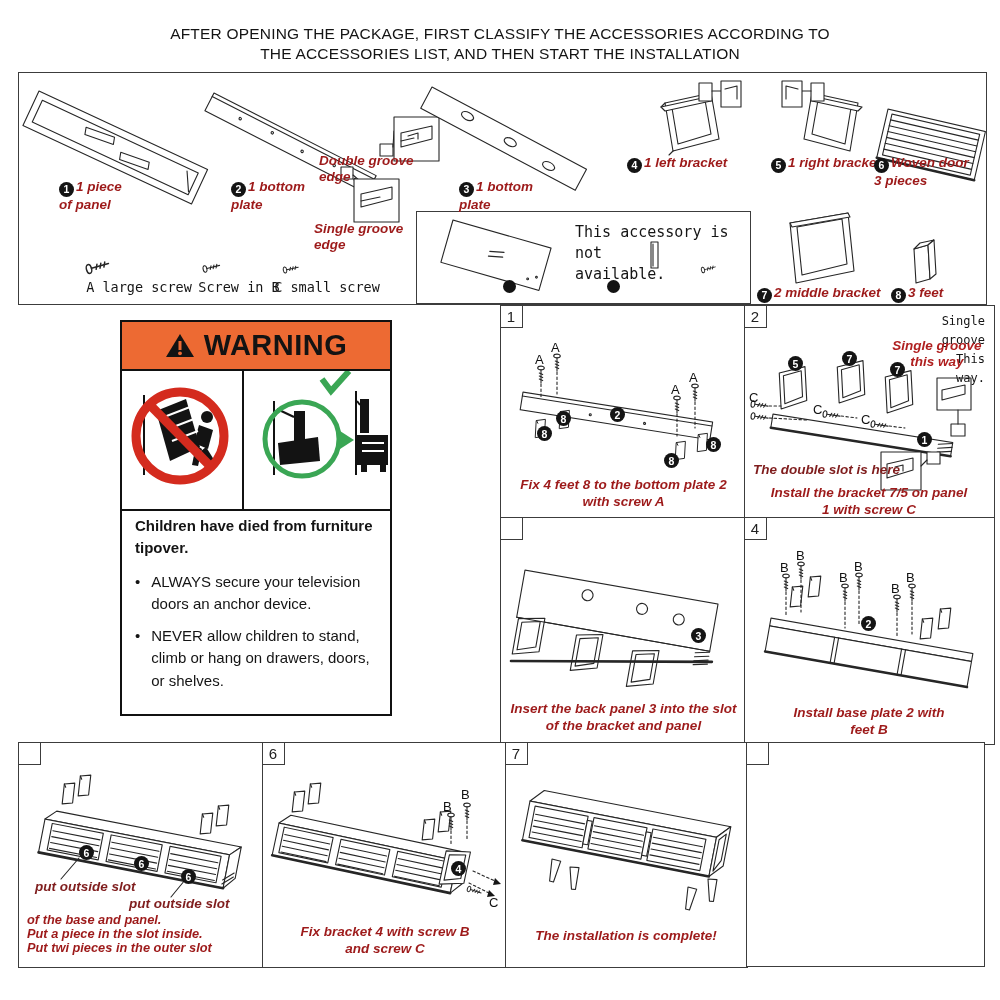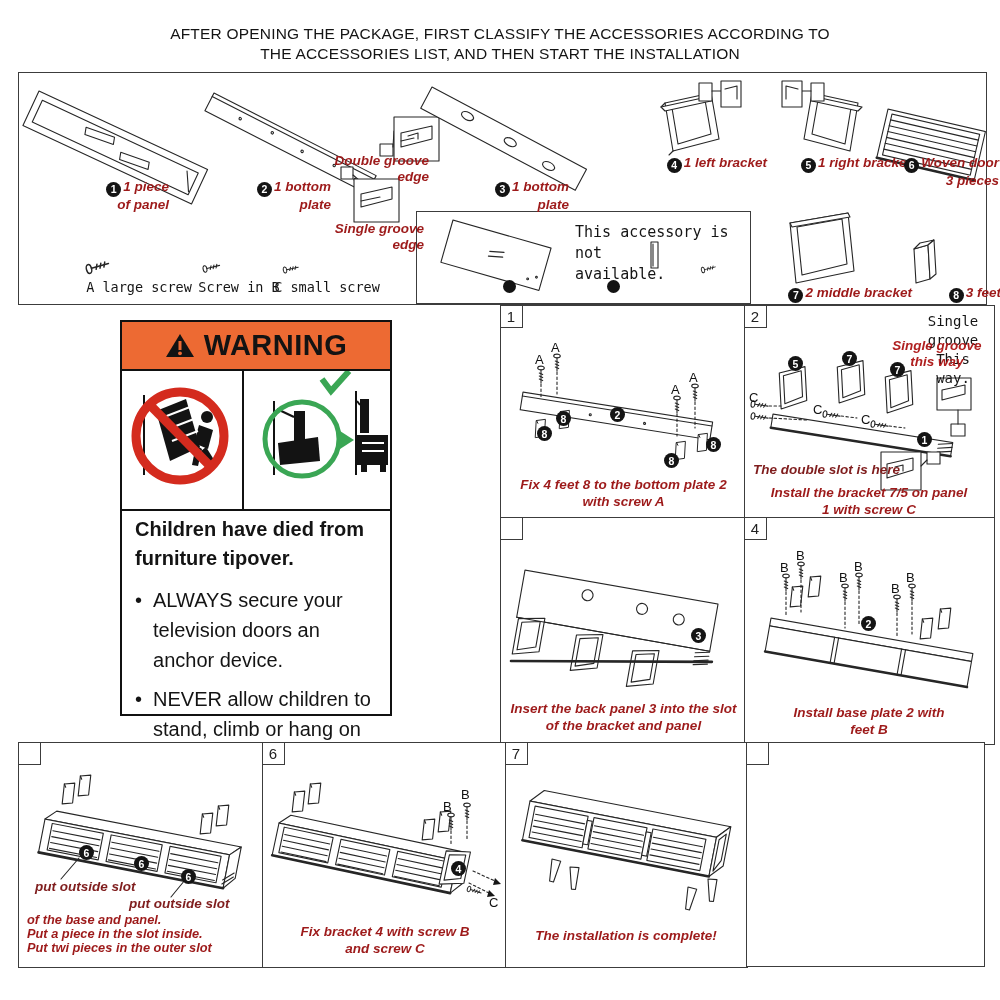--- a/index.html
+++ b/index.html
@@ -2,43 +2,43 @@
 <html><head>
 <meta charset="utf-8">
 <style>
   html,body{margin:0;padding:0;background:#fff}
   #root{position:relative;width:1000px;height:1000px;background:#fff;font-family:"Liberation Sans",sans-serif;color:#141414;overflow:hidden}
   .box{position:absolute;border:1.5px solid #3c3c3c;background:#fff}
   .numbox{position:absolute;left:-1.5px;top:-1.5px;width:21px;height:21px;border:1.5px solid #3c3c3c;background:#fff;display:flex;align-items:center;justify-content:center;font-size:15px;color:#222;z-index:5}
   .title{position:absolute;top:24px;left:0;width:100%;text-align:center;font-weight:normal;font-size:15.5px;line-height:20px;letter-spacing:.2px}
   .cap{position:absolute;color:#9d1a1a;font-weight:bold;font-style:italic;font-size:13.5px;line-height:17px;text-align:center;z-index:4}
   .cap5{position:absolute;color:#9d1a1a;font-weight:bold;font-style:italic;font-size:12.8px;line-height:14px;text-align:left;z-index:4}
-  .plabel{position:absolute;color:#9d1a1a;font-weight:bold;font-style:italic;font-size:13.5px;line-height:16px;text-align:right;z-index:4;white-space:nowrap}
+  .plabel{position:absolute;color:#9d1a1a;font-weight:bold;font-style:italic;font-size:13.5px;line-height:16px;text-align:left;z-index:4;white-space:nowrap}
   .circ{width:15px;height:15px;border-radius:50%;background:#141414;color:#fff;font:bold 10.5px "Liberation Sans",sans-serif;display:inline-flex;align-items:center;justify-content:center;font-style:normal;vertical-align:-2px;margin-right:2px}
   .circa{position:absolute;width:15px;height:15px;border-radius:50%;background:#141414;color:#fff;font:bold 10.5px "Liberation Sans",sans-serif;display:flex;align-items:center;justify-content:center;z-index:3}
   .lt{position:absolute;font-size:13px;color:#111;z-index:3}
   svg.art{position:absolute;overflow:visible}
   .art line,.art polyline,.art polygon,.art rect,.art circle,.art ellipse,.art path{stroke:#262626;stroke-width:1.1;fill:none;stroke-linejoin:round;stroke-linecap:round}
   .art .f{fill:#fff}
   .art .k{fill:#161616;stroke:none}
   .art .d{stroke-dasharray:2.5 2.5}
   .art .t{stroke-width:2.6}
   
   .warn{position:absolute;left:120px;top:320px;width:268px;height:392px;border:2px solid #111;background:#fff}
   .warn-head{height:47px;background:#ED6A33;border-bottom:2px solid #111;display:flex;align-items:center;justify-content:center;gap:9px}
   .warn-head-text{font-weight:bold;font-size:29px;letter-spacing:.5px;color:#131313}
   .warn-pics{height:138px;border-bottom:2px solid #111;display:flex}
   .warn-pic-l{width:120px;border-right:2px solid #111;position:relative}
   .warn-pic-r{flex:1;position:relative}
-  .warn-body{padding:0 13px;font-size:20px;line-height:1.5}
+  .warn-body{padding:0 13px;font-size:15px;line-height:1.5}
   .warn-heading{font-weight:bold;margin:4px 0 12px;line-height:1.45}
   .warn-bullet{display:flex;gap:11px;margin-bottom:9px}
   .warn-bullet .dot{flex:0 0 auto}
   
-  .note-black{position:absolute;font-family:"DejaVu Sans Mono","Liberation Mono",monospace;font-size:14px;line-height:19px;text-align:center;color:#151515;z-index:2}
+  .note-black{position:absolute;font-family:"DejaVu Sans Mono","Liberation Mono",monospace;font-size:12px;line-height:19px;text-align:right;color:#151515;z-index:2}
   .note-red{position:absolute;color:#b02020;font-weight:bold;font-style:italic;font-size:13.5px;line-height:16px;text-align:center;z-index:3}
   .slotnote{position:absolute;color:#7f1d1d;font-weight:bold;font-style:italic;font-size:13.5px;z-index:4;white-space:nowrap}
   .navtext{position:absolute;font-family:"DejaVu Sans Mono","Liberation Mono",monospace;font-size:15px;line-height:21px;color:#151515}
   .screwlabel{position:absolute;font-family:"DejaVu Sans Mono","Liberation Mono",monospace;font-size:13.5px;color:#151515;text-align:center}
   .dotblk{position:absolute;width:13px;height:13px;border-radius:50%;background:#131313}
 </style>
 </head>
 <body>
 
 <div id="root">

